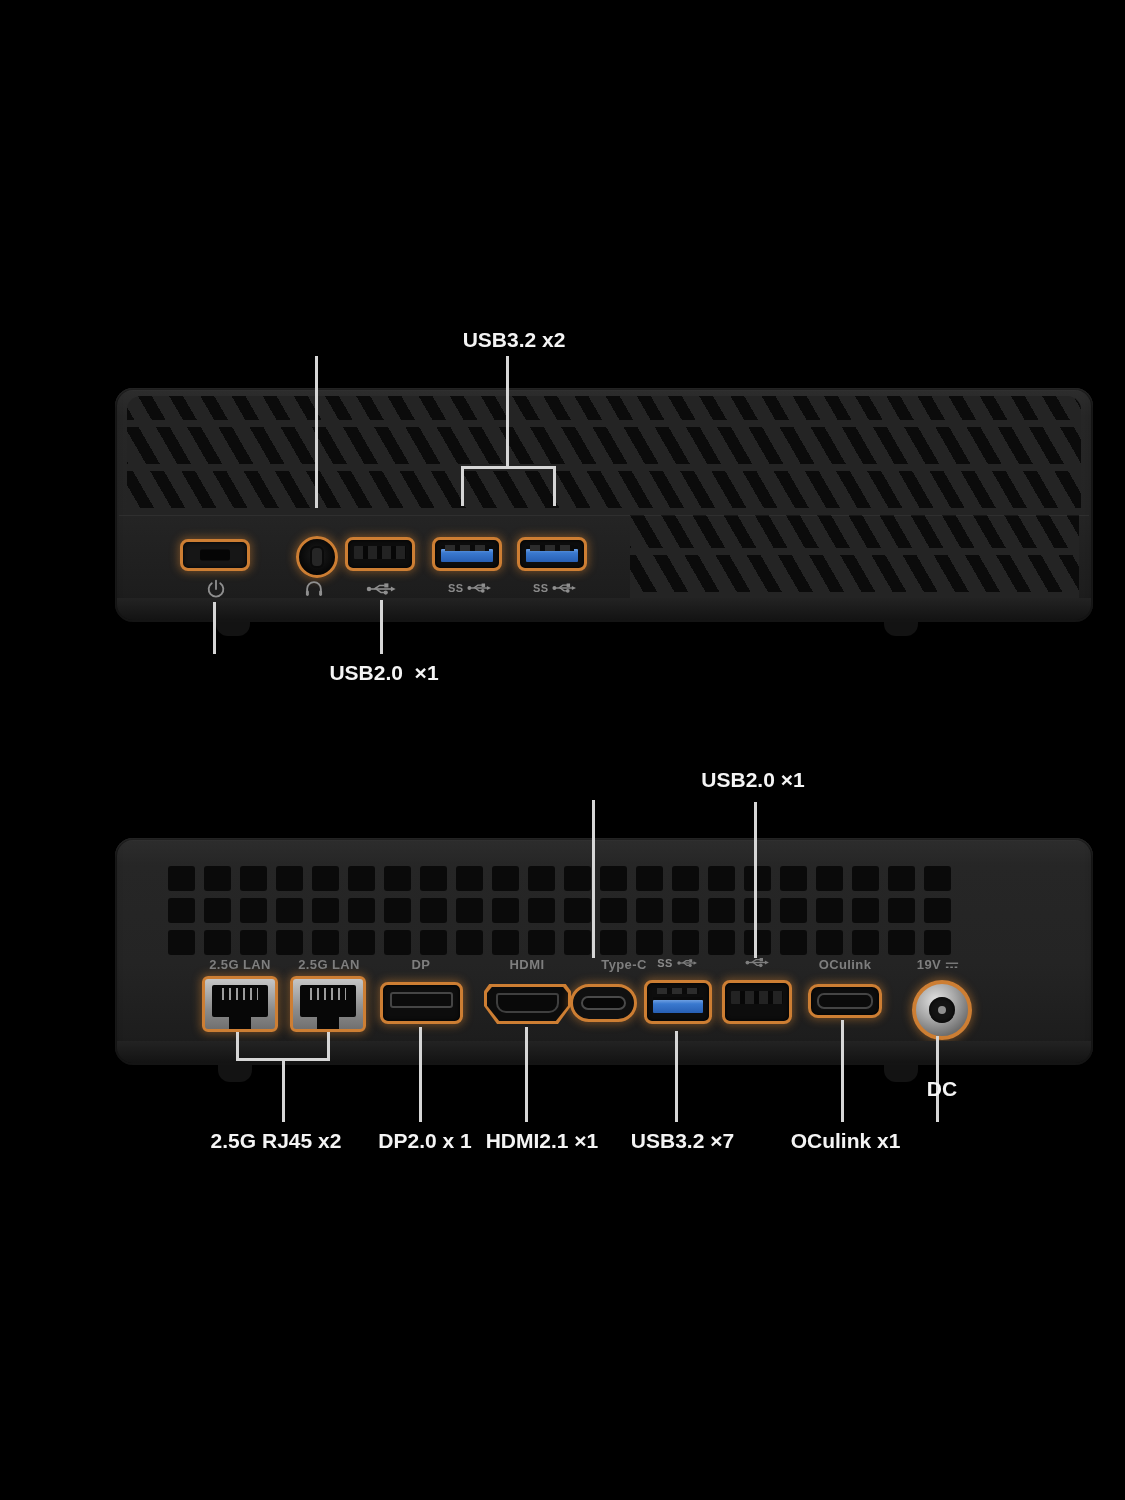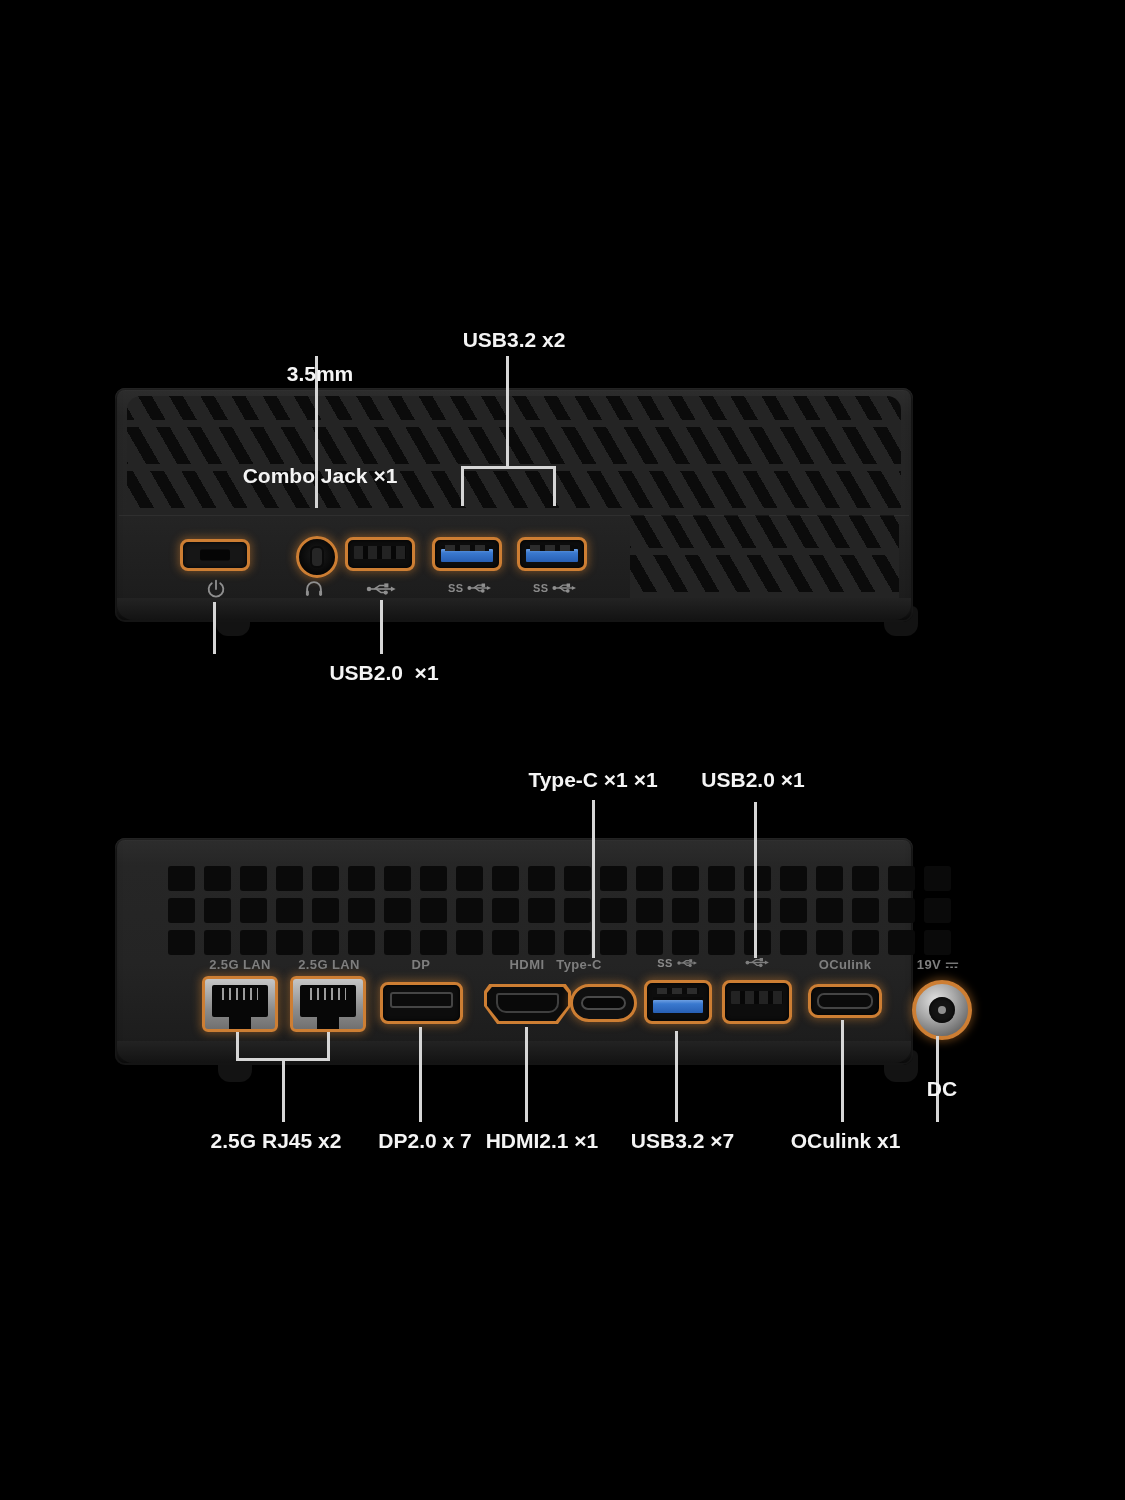--- a/index.html
+++ b/index.html
@@ -8,23 +8,23 @@
   
   .lbl{position:absolute;color:#f4f4f4;font-weight:700;font-size:21px;line-height:34px;
        text-align:center;white-space:pre;z-index:6;}
   .plbl{position:absolute;color:#7e7e7e;font-weight:700;font-size:13px;line-height:14px;
         text-align:center;letter-spacing:.4px;white-space:nowrap;width:110px;z-index:3;
         display:flex;align-items:center;justify-content:center;gap:4px;}
   
   .cl{position:absolute;width:3px;background:#d6d6d6;z-index:5;}
   .clh{position:absolute;height:3px;background:#d6d6d6;z-index:5;}
   
-  .device{position:absolute;left:115px;width:798px;border-radius:10px;z-index:1;
+  .device{position:absolute;left:115px;width:930px;border-radius:18px;z-index:1;
           background:linear-gradient(180deg,#2d2d2d 0%,#262626 12%,#242424 55%,#1d1d1d 88%,#151515 100%);
-          box-shadow:inset 0 2px 2px rgba(255,255,255,.07),inset 0 0 0 2px #141414,inset 0 -8px 12px -6px #000;}
+          box-shadow:inset 0 2px 2px rgba(255,255,255,.07),inset 0 0 0 2px #141414,inset 0 -8px 12px -6px #000;padding-left:48px;}
   .bezel{position:absolute;left:2px;right:2px;bottom:2px;height:22px;border-radius:0 0 16px 16px;
          background:linear-gradient(#232323,#131313);}
   .seam{position:absolute;left:4px;right:4px;height:1px;background:rgba(255,255,255,.05);}
   .foot{position:absolute;width:34px;background:#131313;border-radius:6px 6px 12px 12px;z-index:0;}
   
   .vents{position:absolute;background-color:#242424;
          background-image:repeating-linear-gradient(0deg,#242424 0 7px,rgba(0,0,0,0) 7px 44px),
                           repeating-linear-gradient(60deg,rgba(0,0,0,0) 0 15px,#0b0b0b 15px 27px);}
   .vent-grid{position:absolute;display:grid;grid-template-columns:repeat(22,27px);
              grid-auto-rows:25px;column-gap:9px;row-gap:7px;}
@@ -72,24 +72,20 @@
   .hdmi-slot{position:absolute;left:12px;right:12px;top:9px;bottom:11px;background:#090909;
              border:2px solid #3f3f3f;border-radius:3px 3px 10px 10px;}
   .icon{position:absolute;z-index:2;display:flex;align-items:center;gap:3px;}
   .ss-txt{color:#8a8a8a;font-weight:700;font-size:11px;letter-spacing:.5px;}
 </style>
 </head>
 <body>
 
 <div class="canvas">
 
-  <div class="lbl" style="left:170px;top:289px;width:300px">
-    <div>3.5mm</div>
-    <div>Combo Jack ×1</div>
-  </div>
   <div class="lbl" style="left:414px;top:323px;width:200px">USB3.2 x2</div>
 
   <div class="cl" style="left:315px;top:356px;height:152px"></div>
   <div class="cl" style="left:506px;top:356px;height:112px"></div>
   <div class="clh" style="left:461px;top:466px;width:95px"></div>
   <div class="cl" style="left:461px;top:466px;height:40px"></div>
   <div class="cl" style="left:553px;top:466px;height:40px"></div>
 
   <div class="foot" style="left:216px;top:606px;height:30px"></div>
   <div class="foot" style="left:884px;top:606px;height:30px"></div>
@@ -175,21 +171,20 @@
         </svg>
     </div>
 
     <div class="bezel"></div>
   </div>
 
   <div class="cl" style="left:213px;top:602px;height:52px"></div>
   <div class="cl" style="left:380px;top:600px;height:54px"></div>
   <div class="lbl" style="left:259px;top:656px;width:250px">USB2.0  ×1</div>
 
-  <div class="lbl" style="left:468px;top:763px;width:250px">Type-C ×1 ×1</div>
   <div class="lbl" style="left:628px;top:763px;width:250px">USB2.0 ×1</div>
   <div class="cl" style="left:592px;top:800px;height:158px"></div>
   <div class="cl" style="left:754px;top:802px;height:156px"></div>
 
   <div class="foot" style="left:218px;top:1050px;height:32px"></div>
   <div class="foot" style="left:884px;top:1050px;height:32px"></div>
 
   <div class="device" style="top:838px;height:227px">
     <div class="vent-grid" style="left:53px;top:28px">
         <div class="vent-cell"></div>
@@ -257,21 +252,21 @@
         <div class="vent-cell"></div>
         <div class="vent-cell"></div>
         <div class="vent-cell"></div>
         <div class="vent-cell"></div>
       </div>
 
     <div class="plbl" style="left:70px;top:120px">2.5G LAN</div>
     <div class="plbl" style="left:159px;top:120px">2.5G LAN</div>
     <div class="plbl" style="left:251px;top:120px">DP</div>
     <div class="plbl" style="left:357px;top:120px">HDMI</div>
-    <div class="plbl" style="left:409px;top:120px">Type-C</div>
+    <div class="plbl" style="left:454px;top:120px">Type-C</div>
     <div class="plbl" style="left:507px;top:118px">
       <span class="ss-txt">SS</span>
       <svg width="20" height="12" viewBox="0 0 32 14" fill="none">
         <g stroke="#7e7e7e" stroke-width="2">
             <path d="M3 7h24"></path>
             <path d="M9 7l5.5-3.8H20"></path>
             <path d="M11 7l5 3.8h4"></path>
           </g>
         <circle cx="3.2" cy="7" r="2.7" fill="#7e7e7e"></circle>
         <rect x="19.5" y="1" width="4.8" height="4.8" fill="#7e7e7e"></rect>
@@ -346,19 +341,19 @@
   <div class="cl" style="left:327px;top:1032px;height:28px"></div>
   <div class="clh" style="left:236px;top:1058px;width:94px"></div>
   <div class="cl" style="left:282px;top:1058px;height:64px"></div>
   <div class="cl" style="left:419px;top:1027px;height:95px"></div>
   <div class="cl" style="left:525px;top:1027px;height:95px"></div>
   <div class="cl" style="left:675px;top:1031px;height:91px"></div>
   <div class="cl" style="left:841px;top:1020px;height:102px"></div>
   <div class="cl" style="left:936px;top:1036px;height:86px"></div>
 
   <div class="lbl" style="left:186px;top:1124px;width:180px">2.5G RJ45 x2</div>
-  <div class="lbl" style="left:360px;top:1124px;width:130px">DP2.0 x 7</div>
+  <div class="lbl" style="left:360px;top:1124px;width:130px">DP2.0 x 1</div>
   <div class="lbl" style="left:472px;top:1124px;width:140px">HDMI2.1 ×1</div>
   <div class="lbl" style="left:620px;top:1124px;width:125px">USB3.2 ×7</div>
   <div class="lbl" style="left:783px;top:1124px;width:125px">OCulink x1</div>
   <div class="lbl" style="left:910px;top:1072px;width:64px">DC</div>
 
 </div>
 
 </body></html>

